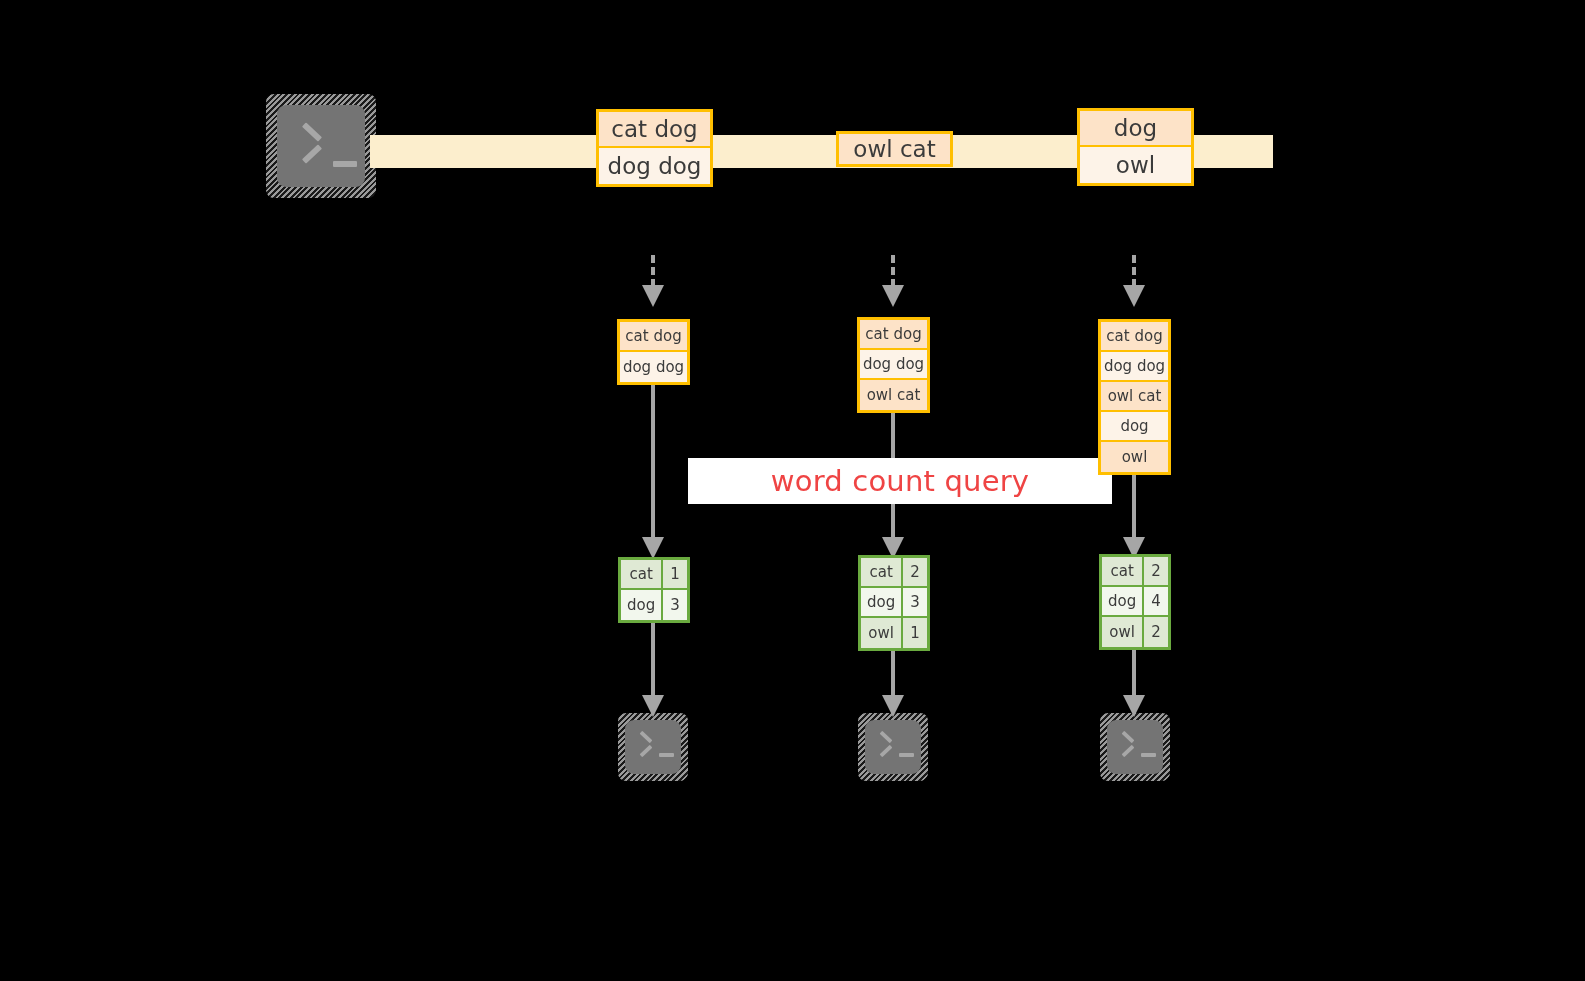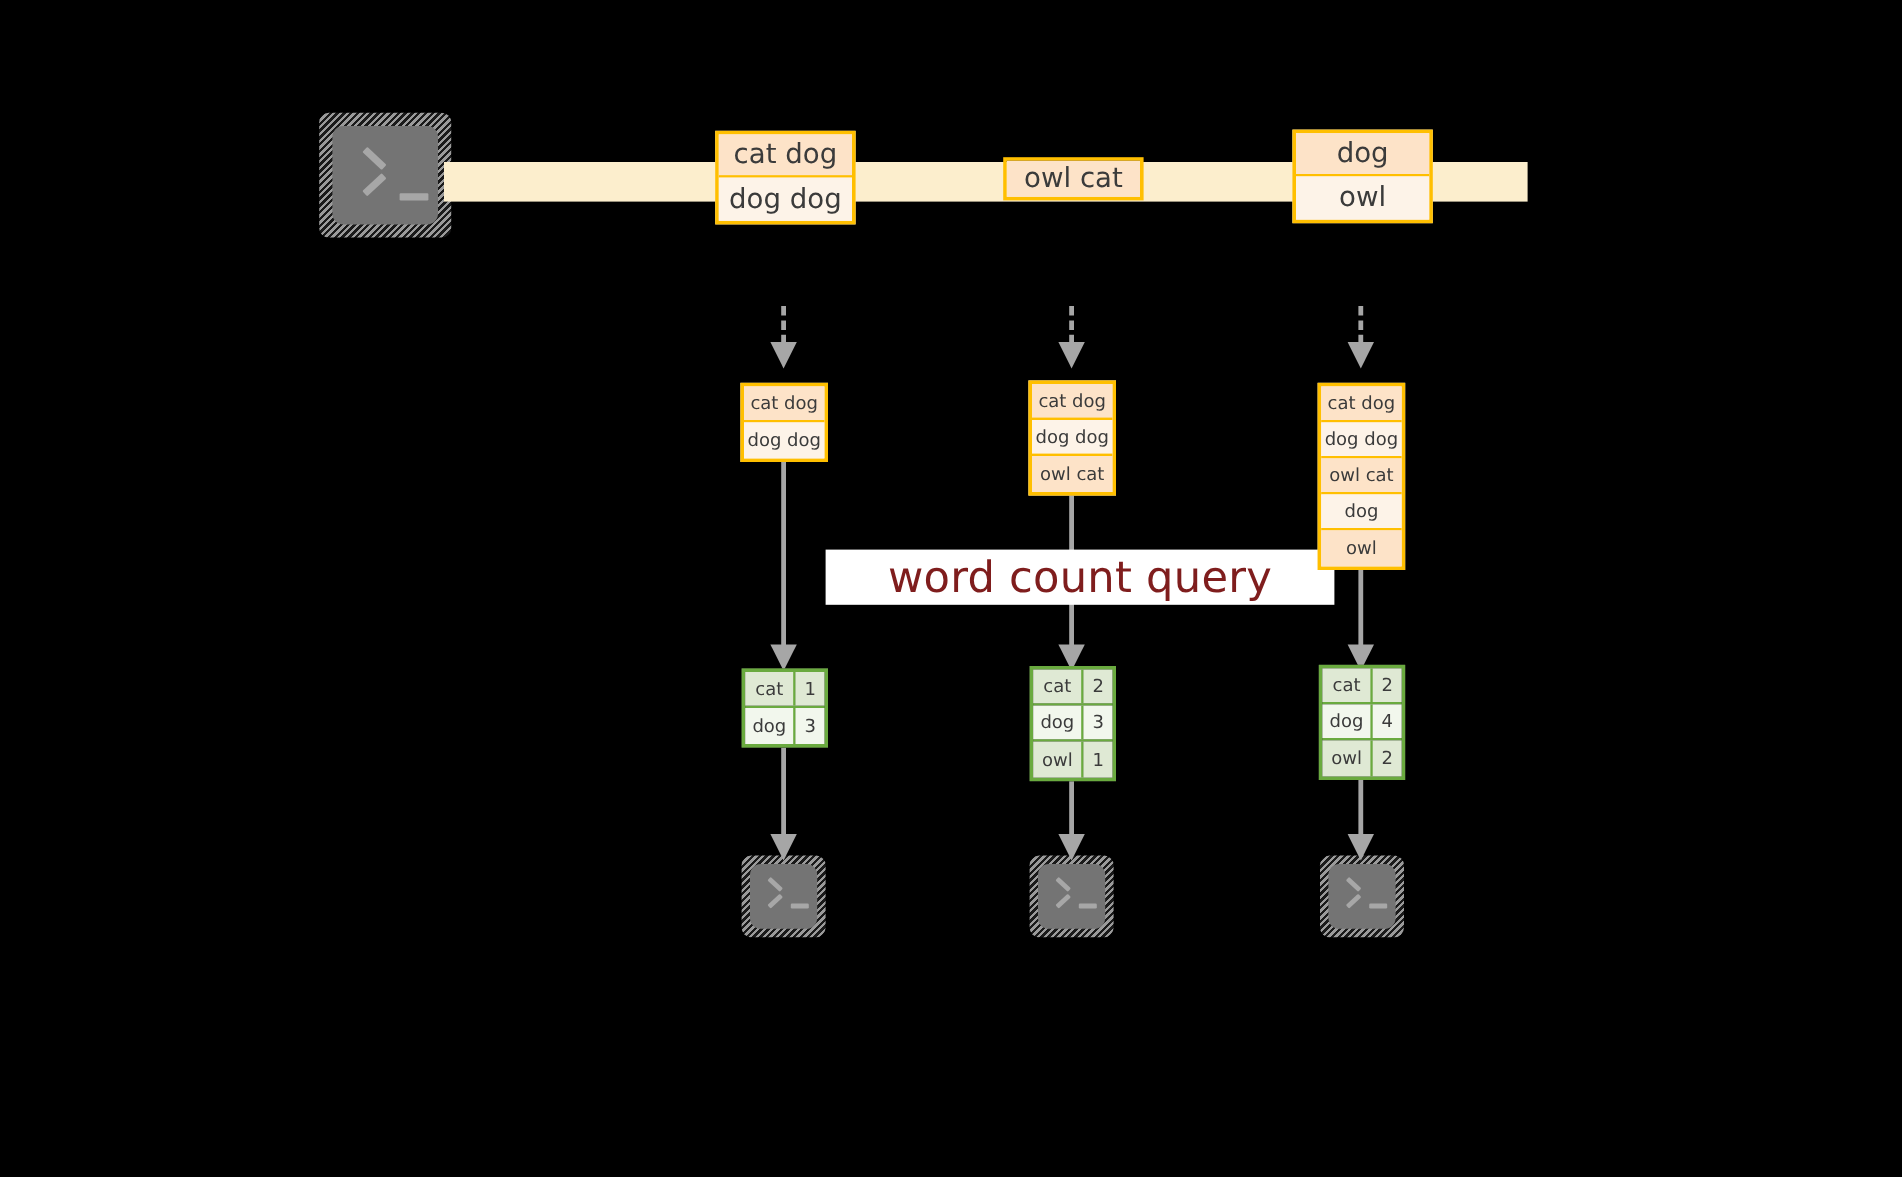--- a/index.html
+++ b/index.html
@@ -103,21 +103,21 @@
   .logbox-top.single .logrow { height: 100%; border-bottom: none; }
 
   
   .logbox-mid .logrow { height: 30px; font-size: 15px; }
 
   
   .counttable {
     position: absolute;
     box-sizing: border-box;
     border: 3px solid #6aaa3f;
-    background: #404040;
+    background: #fdba74;
     z-index: 4;
   }
   .countrow {
     display: flex;
     height: 30px;
     box-sizing: border-box;
     border-bottom: 2px solid #6aaa3f;
   }
   .countrow:last-child { border-bottom: none; }
   .cell-word, .cell-num {
@@ -164,22 +164,22 @@
   
   .query-banner {
     position: absolute;
     background: #ffffff;
     display: flex;
     align-items: center;
     justify-content: center;
     z-index: 3;
   }
   .query-banner span {
-    font-size: 36px;
-    color: #7f1d1d;
+    font-size: 29px;
+    color: #ef4444;
     white-space: nowrap;
     letter-spacing: 0.2px;
   }
 </style>
 </head>
 <body>
 
 <div id="stage">
 
   <div class="term term-lg" style="left:266px; top:94px; width:110px; height:104px;">

